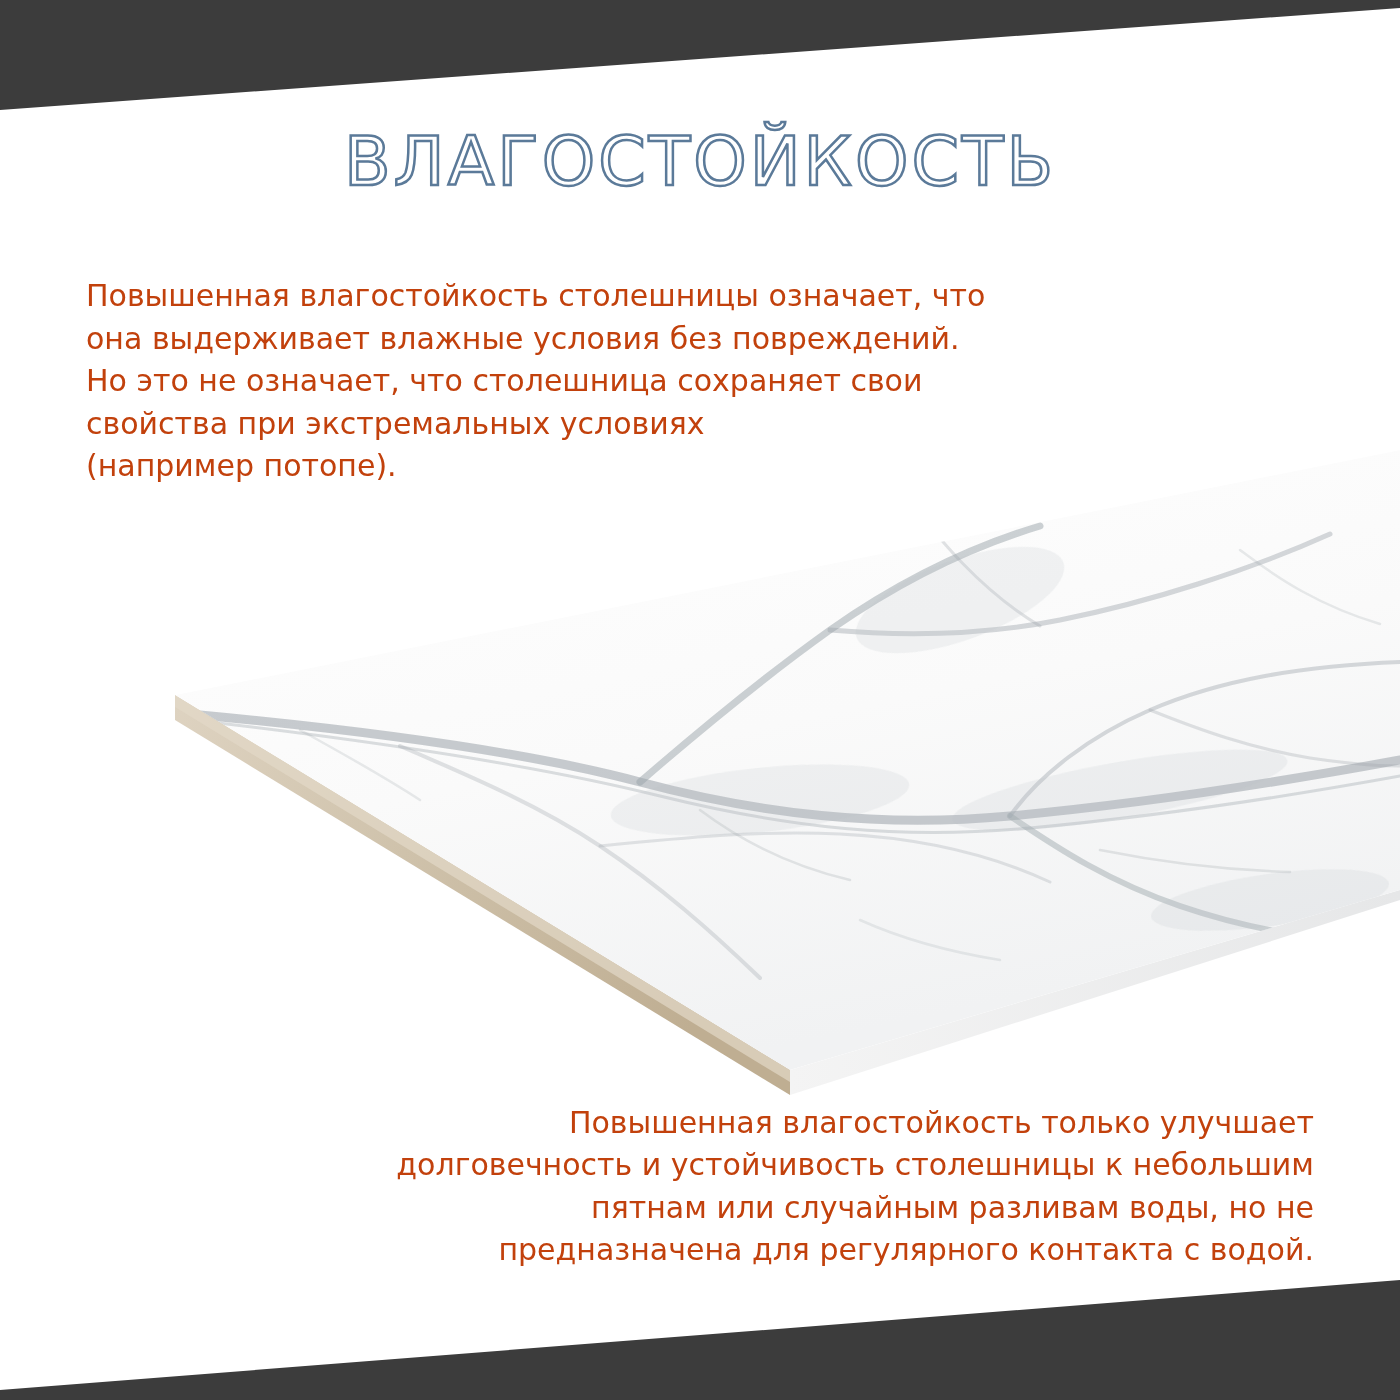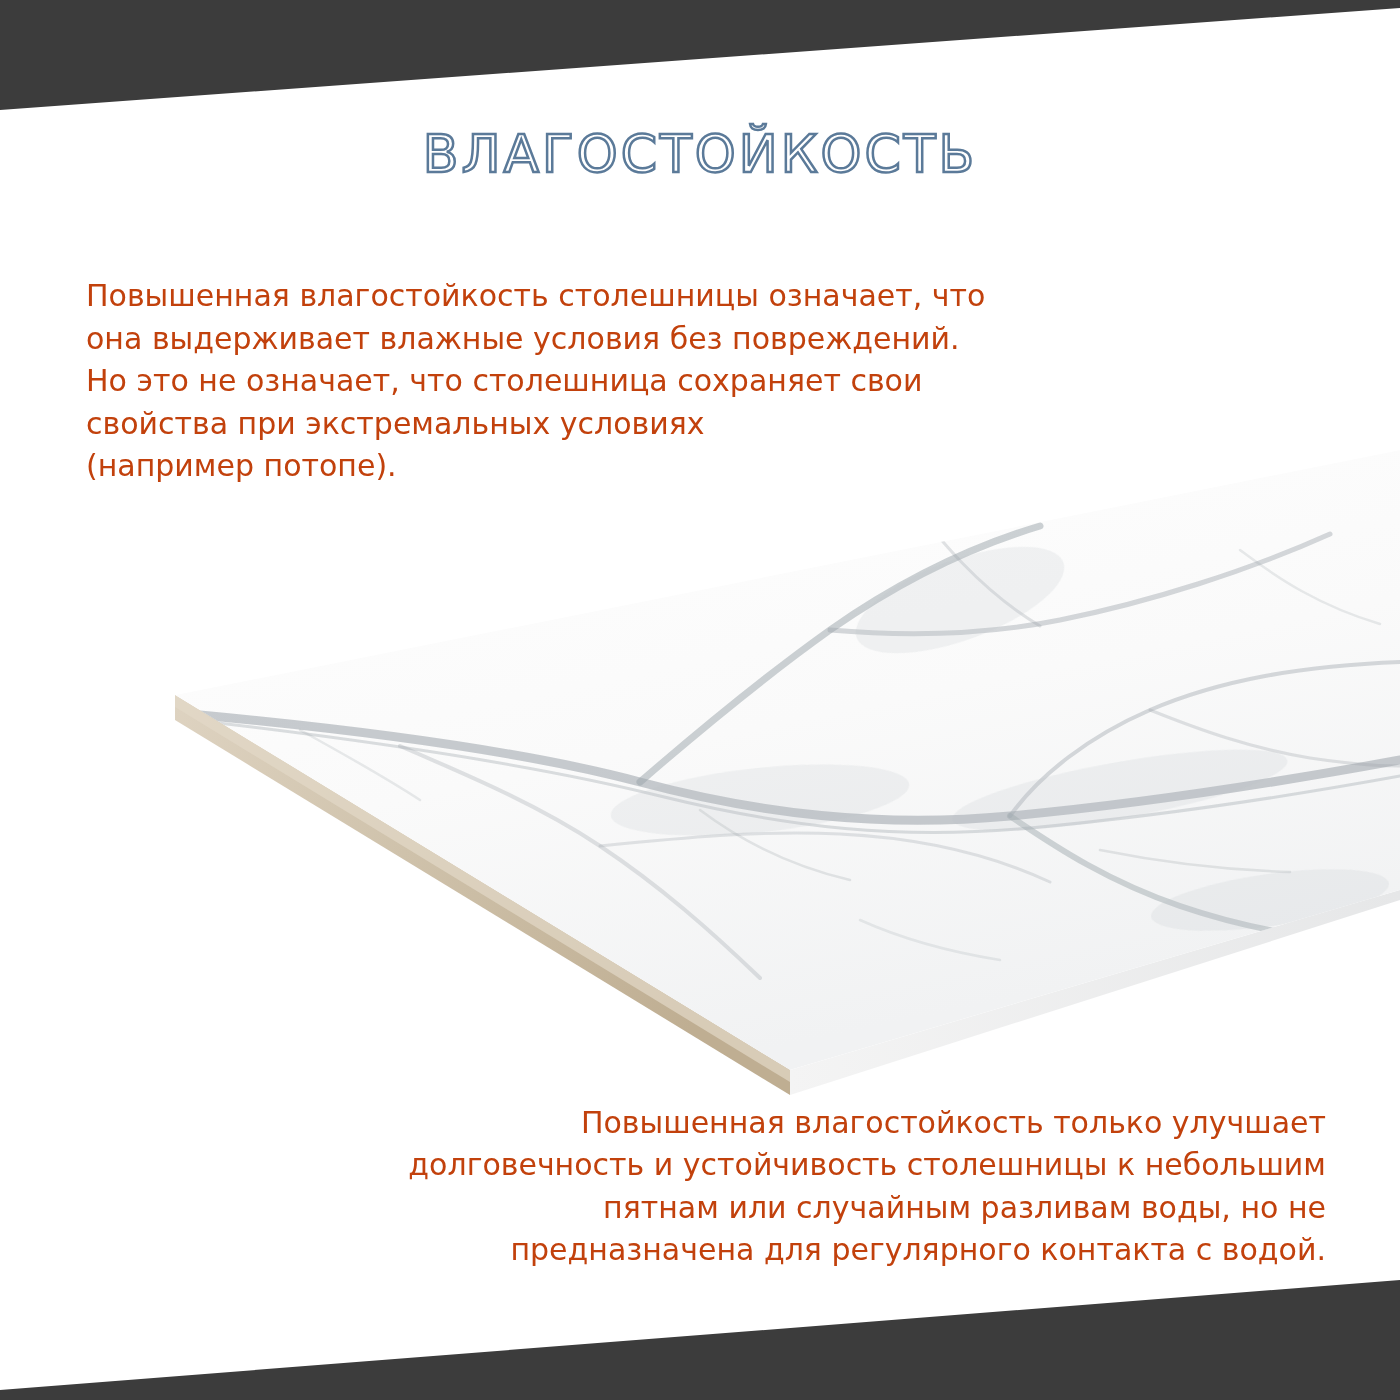--- a/index.html
+++ b/index.html
@@ -39,21 +39,21 @@
   
   .title-wrap {
     position: absolute;
     top: 128px;
     left: 0;
     width: 100%;
     text-align: center;
   }
   .title {
     font-family: "DejaVu Sans", sans-serif;
-    font-size: 52px;
+    font-size: 68px;
     font-weight: 400;
     letter-spacing: 3px;
     line-height: 1;
     color: transparent;
     -webkit-text-stroke: 2.5px #5b7a99;
     text-stroke: 2.5px #5b7a99;
     margin: 0;
     white-space: nowrap;
   }
 
@@ -66,21 +66,21 @@
     font-weight: 400;
     white-space: pre-line;
   }
   .para-top {
     left: 86px;
     top: 275px;
     text-align: left;
     max-width: 1000px;
   }
   .para-bottom {
-    right: 74px;
+    right: 86px;
     bottom: 128px;
     text-align: right;
     max-width: 960px;
   }
 
   
   .product {
     position: absolute;
     left: 0;
     top: 430px;

